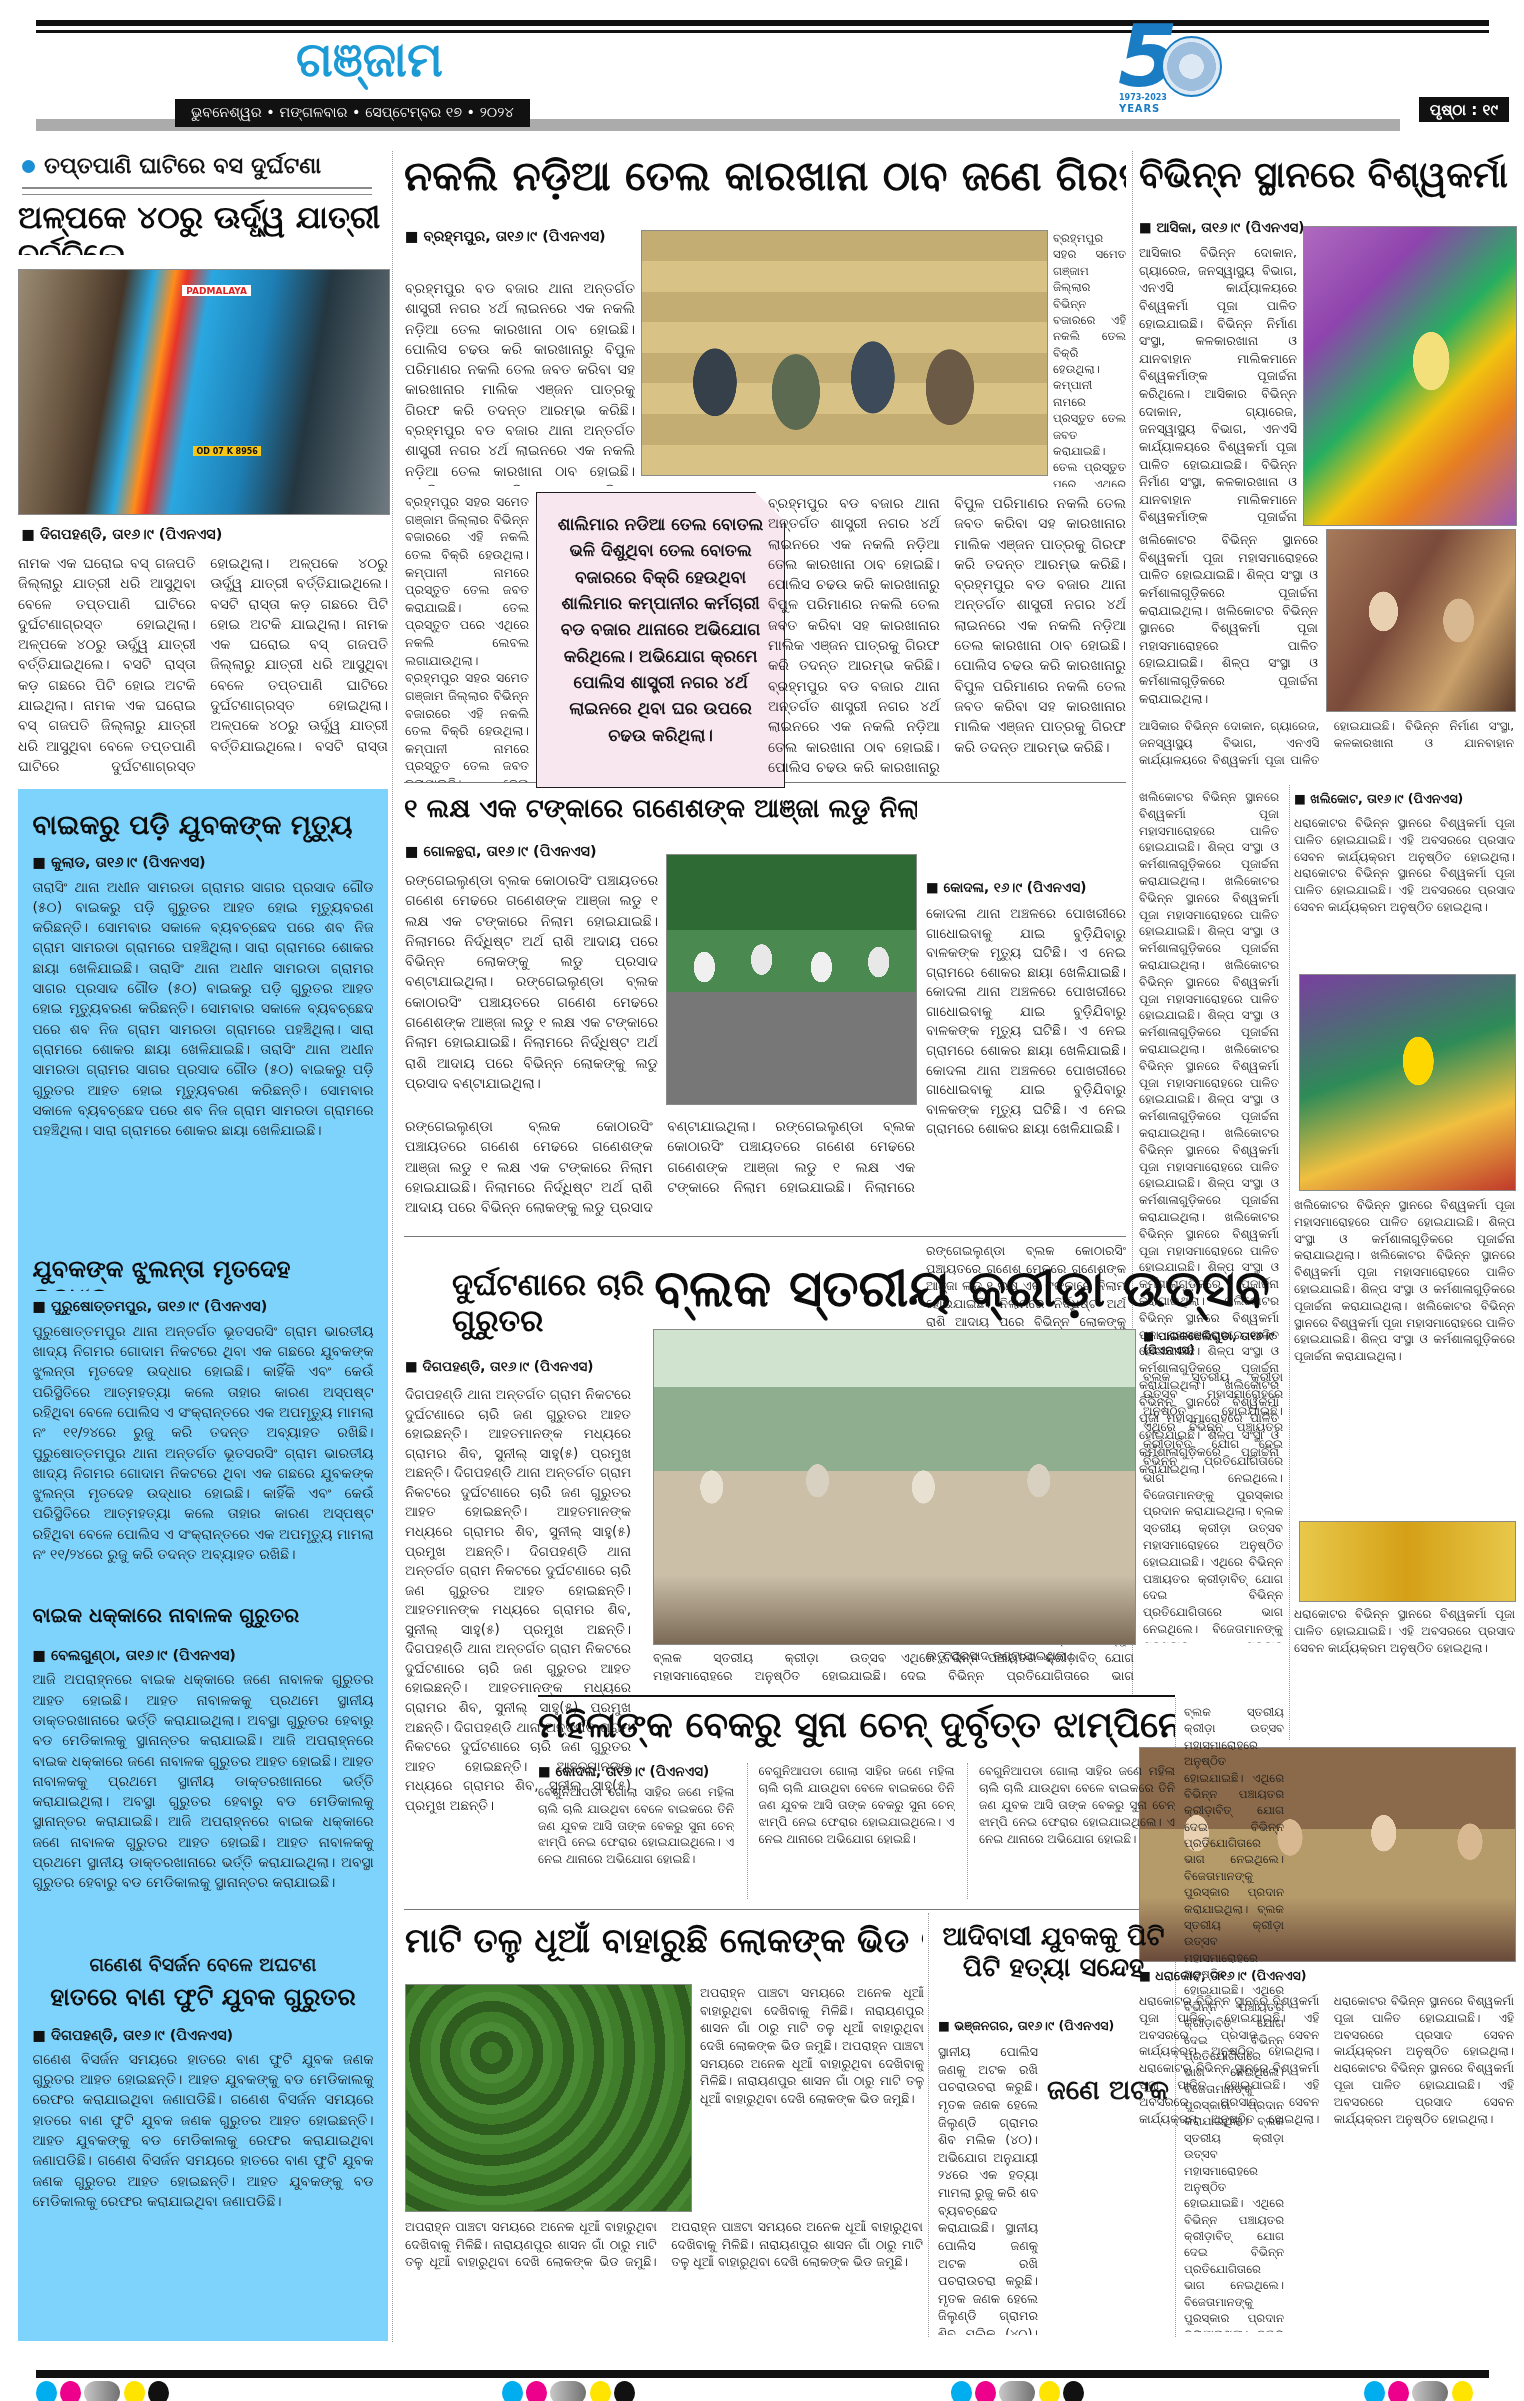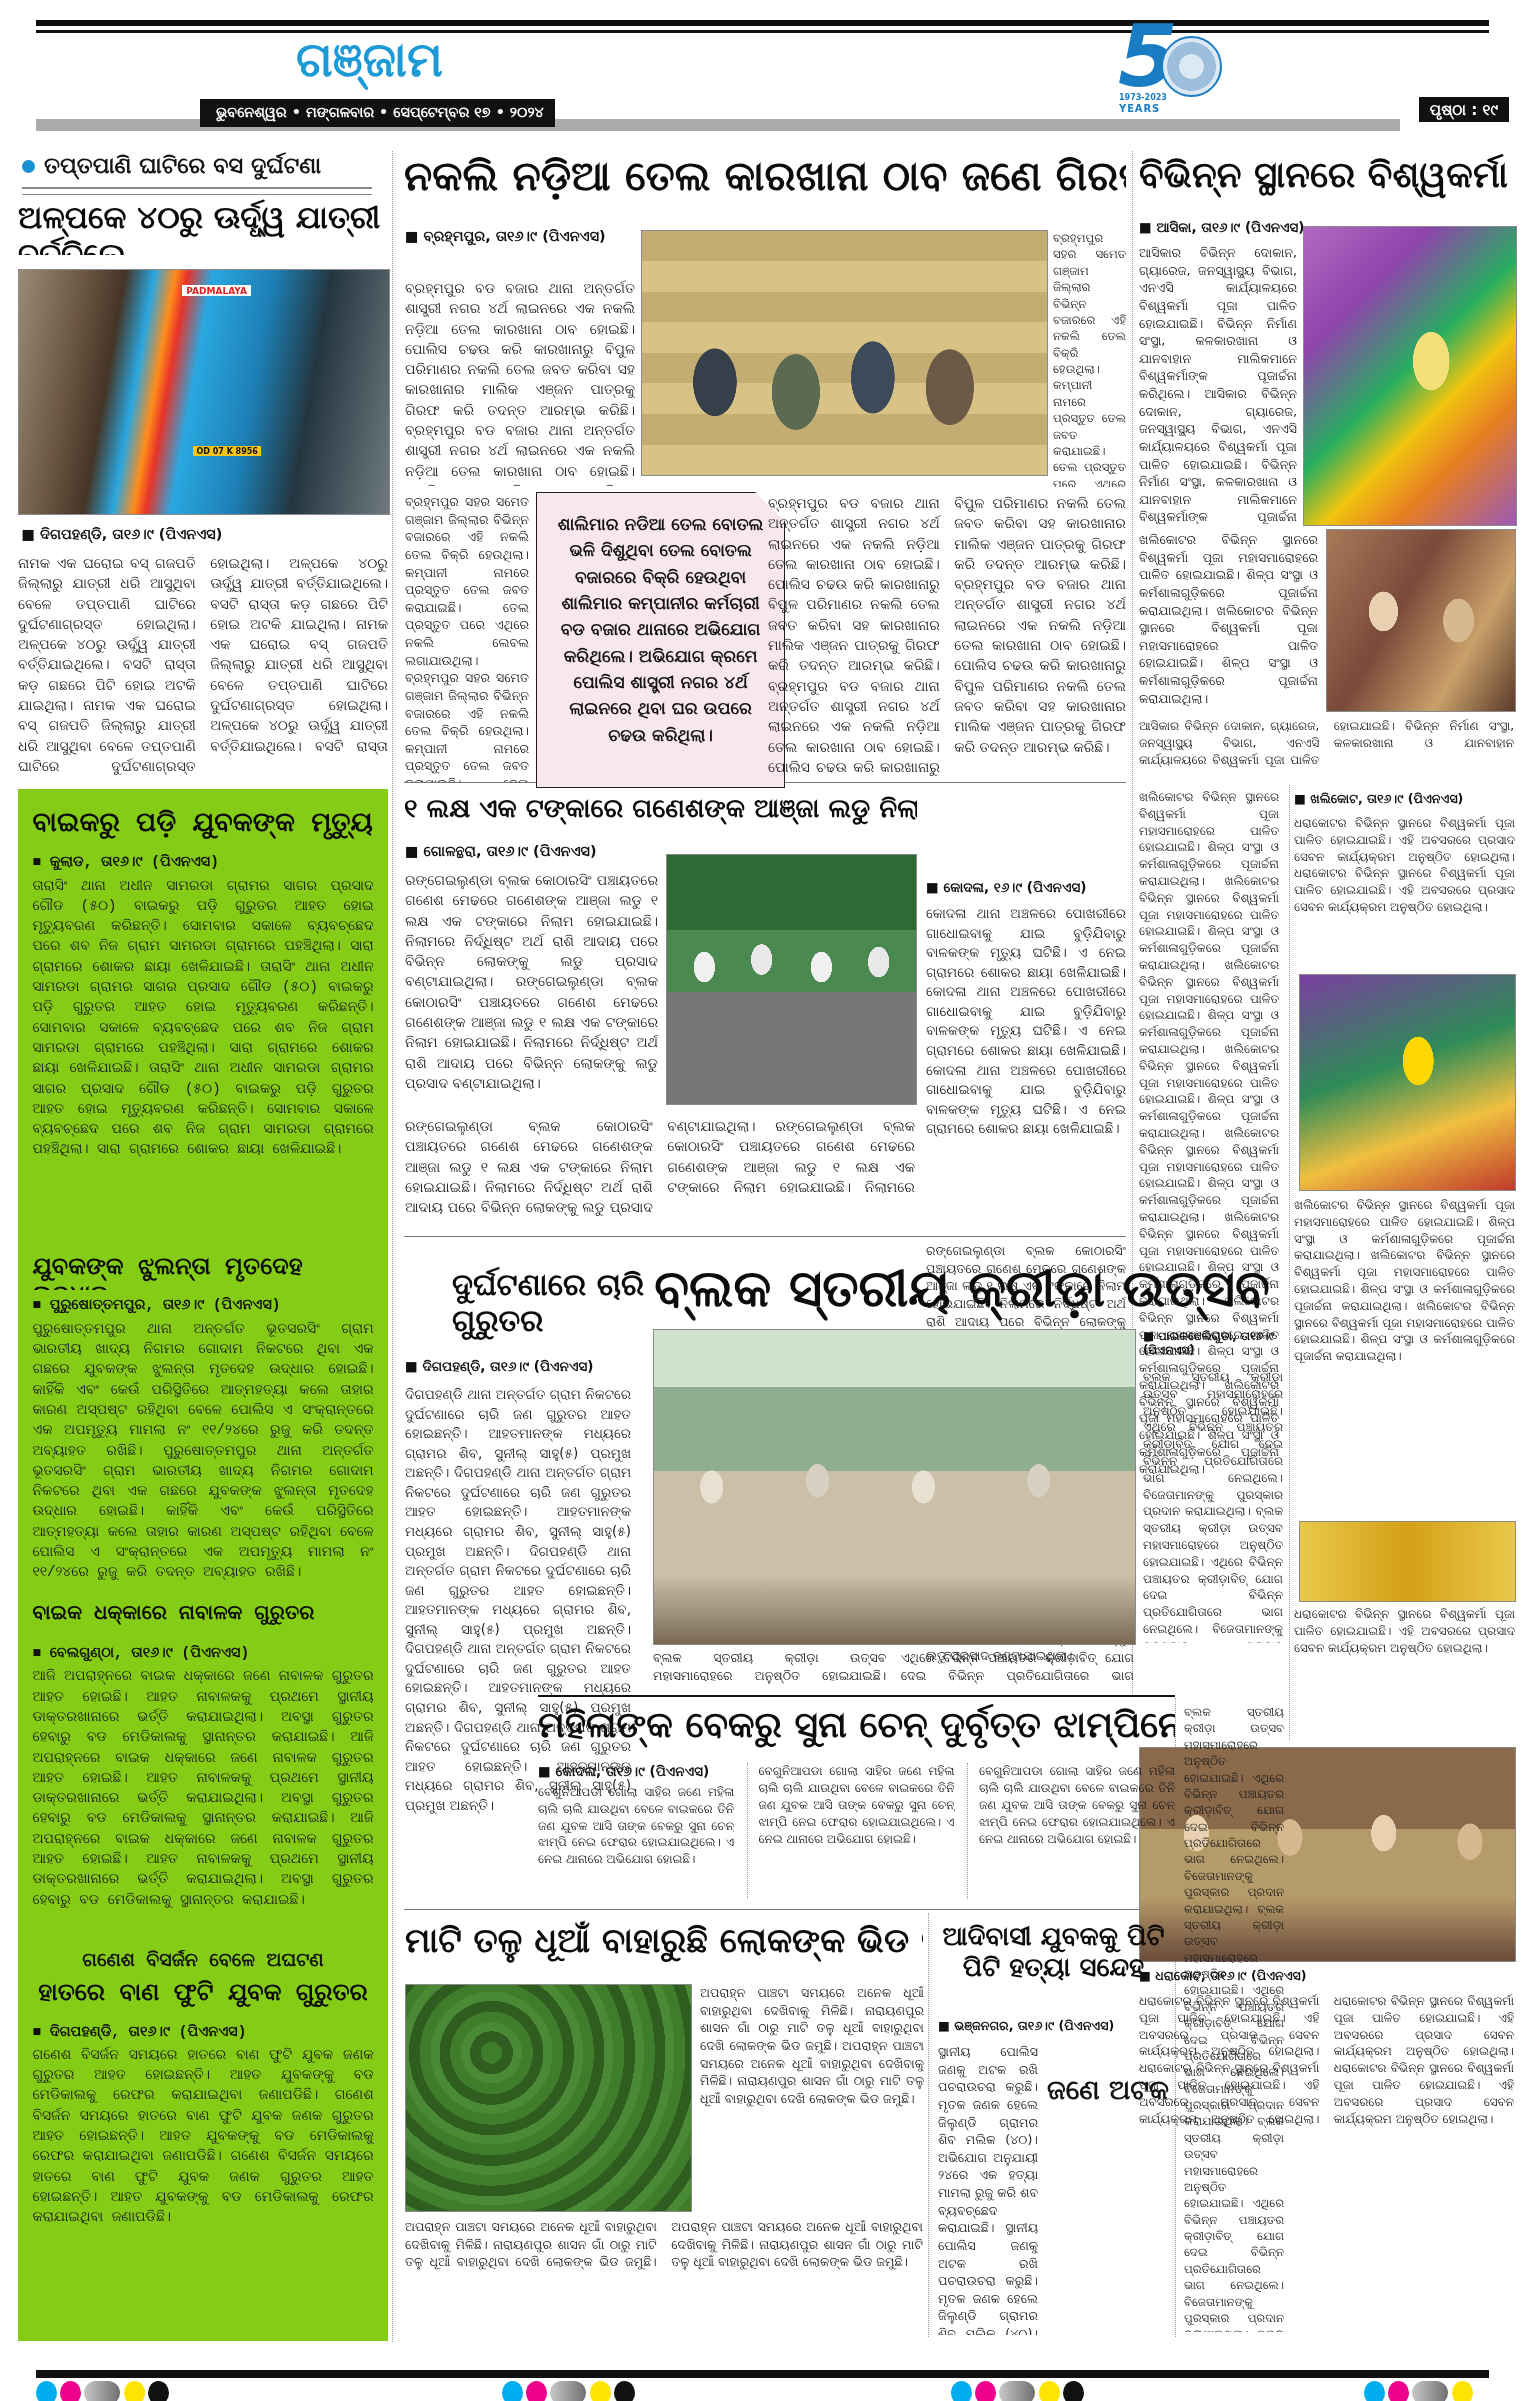--- a/index.html
+++ b/index.html
@@ -10,36 +10,36 @@
   .bl{font-weight:700;font-size:14.4px;color:#111;overflow:hidden;white-space:nowrap;}
   .bt{font-size:14px;line-height:1.45;text-align:justify;color:#1c1c1c;overflow:hidden;}
   .sm{font-size:12px;line-height:1.4;}
   .ph{position:absolute;border:0.9px solid #8a8a8a;overflow:hidden;}
   .vsep{position:absolute;width:0;border-left:1.8px dotted #9a9a9a;}
   .hsep{position:absolute;height:0;border-top:0.9px solid #777;}
   .kicker-dot{display:inline-block;width:13.5px;height:13.5px;border-radius:50%;background:#1b8fd4;margin-right:9px;vertical-align:middle;}
   .c2{column-count:2;column-gap:14.4px;}
   .pink{background:#f9e7ef;border:1.8px solid #1d1d1d;clip-path:polygon(0 0,88% 0,100% 10%,100% 100%,0 100%);
         font-size:17px;font-weight:700;text-align:center;line-height:1.55;padding:18px 12.6px;overflow:hidden;}
-  .blue-col{background:#84cc16;font-family:Liberation Mono, monospace;}
+  .blue-col{background:#7dd3fc;}
   .dot{display:inline-block;width:20.6px;height:24px;border-radius:50%;margin-right:3.6px;vertical-align:middle;}
 </style>
 </head>
 <body>
 
 <div class="page">
 
   <div class="abs" style="left:36px;top:20px;width:1453px;height:6.3px;background:#111;"></div>
   <div class="abs" style="left:36px;top:30px;width:1453px;height:2.7px;background:#111;"></div>
 
   <div class="abs" style="left:36px;top:119px;width:1364px;height:11.7px;background:#ababab;"></div>
 
   <div class="abs" style="left:296px;top:30.5px;width:233px;height:63px;font-size:48px;font-weight:800;color:#1b9ad6;overflow:hidden;">ଗଞ୍ଜାମ</div>
 
-  <div class="abs" style="left:200px;top:99px;background:#111;color:#fff;font-size:14.4px;font-weight:700;padding:5.4px 16px;white-space:nowrap;overflow:hidden;max-width:323px;">ଭୁବନେଶ୍ୱର • ମଙ୍ଗଳବାର • ସେପ୍ଟେମ୍ବର ୧୭ • ୨୦୨୪</div>
+  <div class="abs" style="left:175px;top:99px;background:#111;color:#fff;font-size:14.4px;font-weight:400;padding:5.4px 16px;white-space:nowrap;overflow:hidden;max-width:323px;">ଭୁବନେଶ୍ୱର • ମଙ୍ଗଳବାର • ସେପ୍ଟେମ୍ବର ୧୭ • ୨୦୨୪</div>
 
   <div class="abs" style="left:1118px;top:12.6px;font-size:86px;font-weight:800;color:#1a7dc4;font-style:italic;line-height:1;">5</div>
   <div class="abs" style="left:1161px;top:36px;width:57px;height:57px;border-radius:50%;border:2.7px solid #1a7dc4;
               background:radial-gradient(circle at 50% 50%, #dce9f5 0 30%, #9dbfdd 31% 60%, #dce9f5 61%);"></div>
   <div class="abs" style="left:1119px;top:93px;font-size:8px;color:#1a7dc4;font-weight:700;">1973-2023</div>
   <div class="abs" style="left:1119px;top:103px;font-size:10px;color:#1a7dc4;font-weight:800;letter-spacing:0.9px;">YEARS</div>
   <div class="abs" style="left:1419px;top:97px;background:#111;color:#fff;font-size:15.2px;font-weight:700;padding:3.6px 10.8px;white-space:nowrap;">ପୃଷ୍ଠା : ୧୯</div>
 
   <div class="vsep" style="left:392px;top:151px;height:2191px;"></div>
   <div class="vsep" style="left:1132px;top:151px;height:1545px;"></div>

